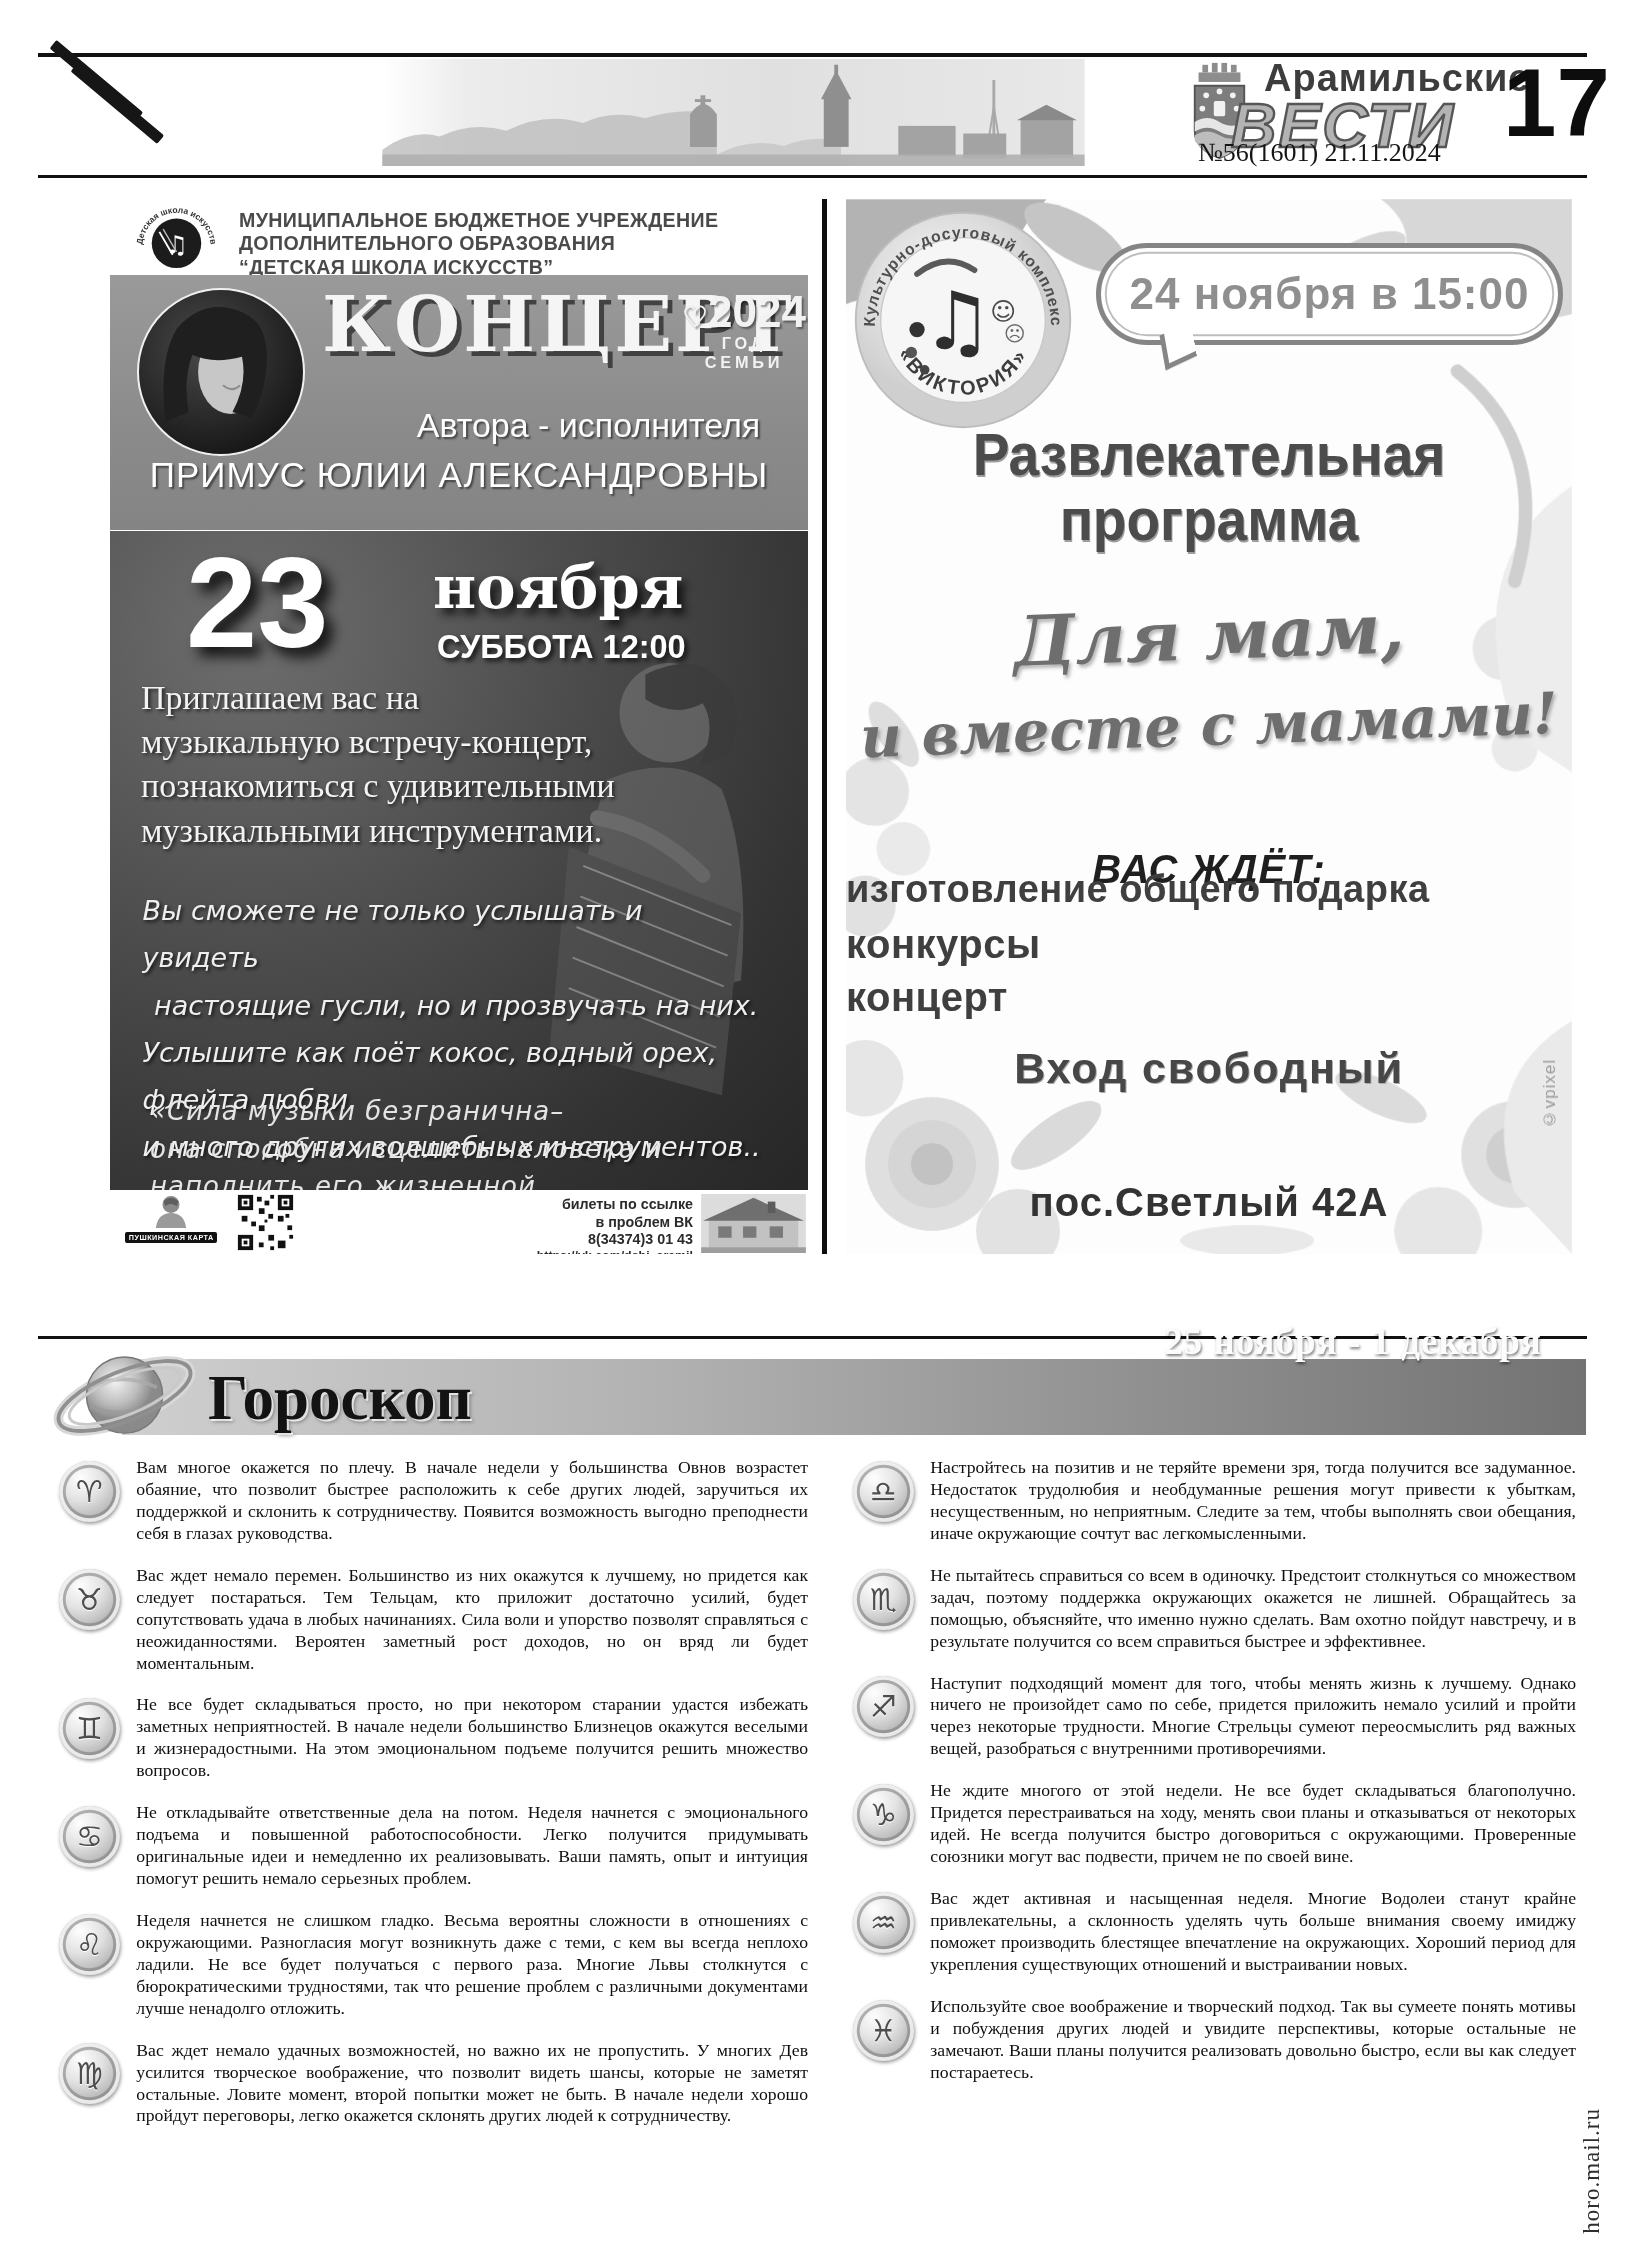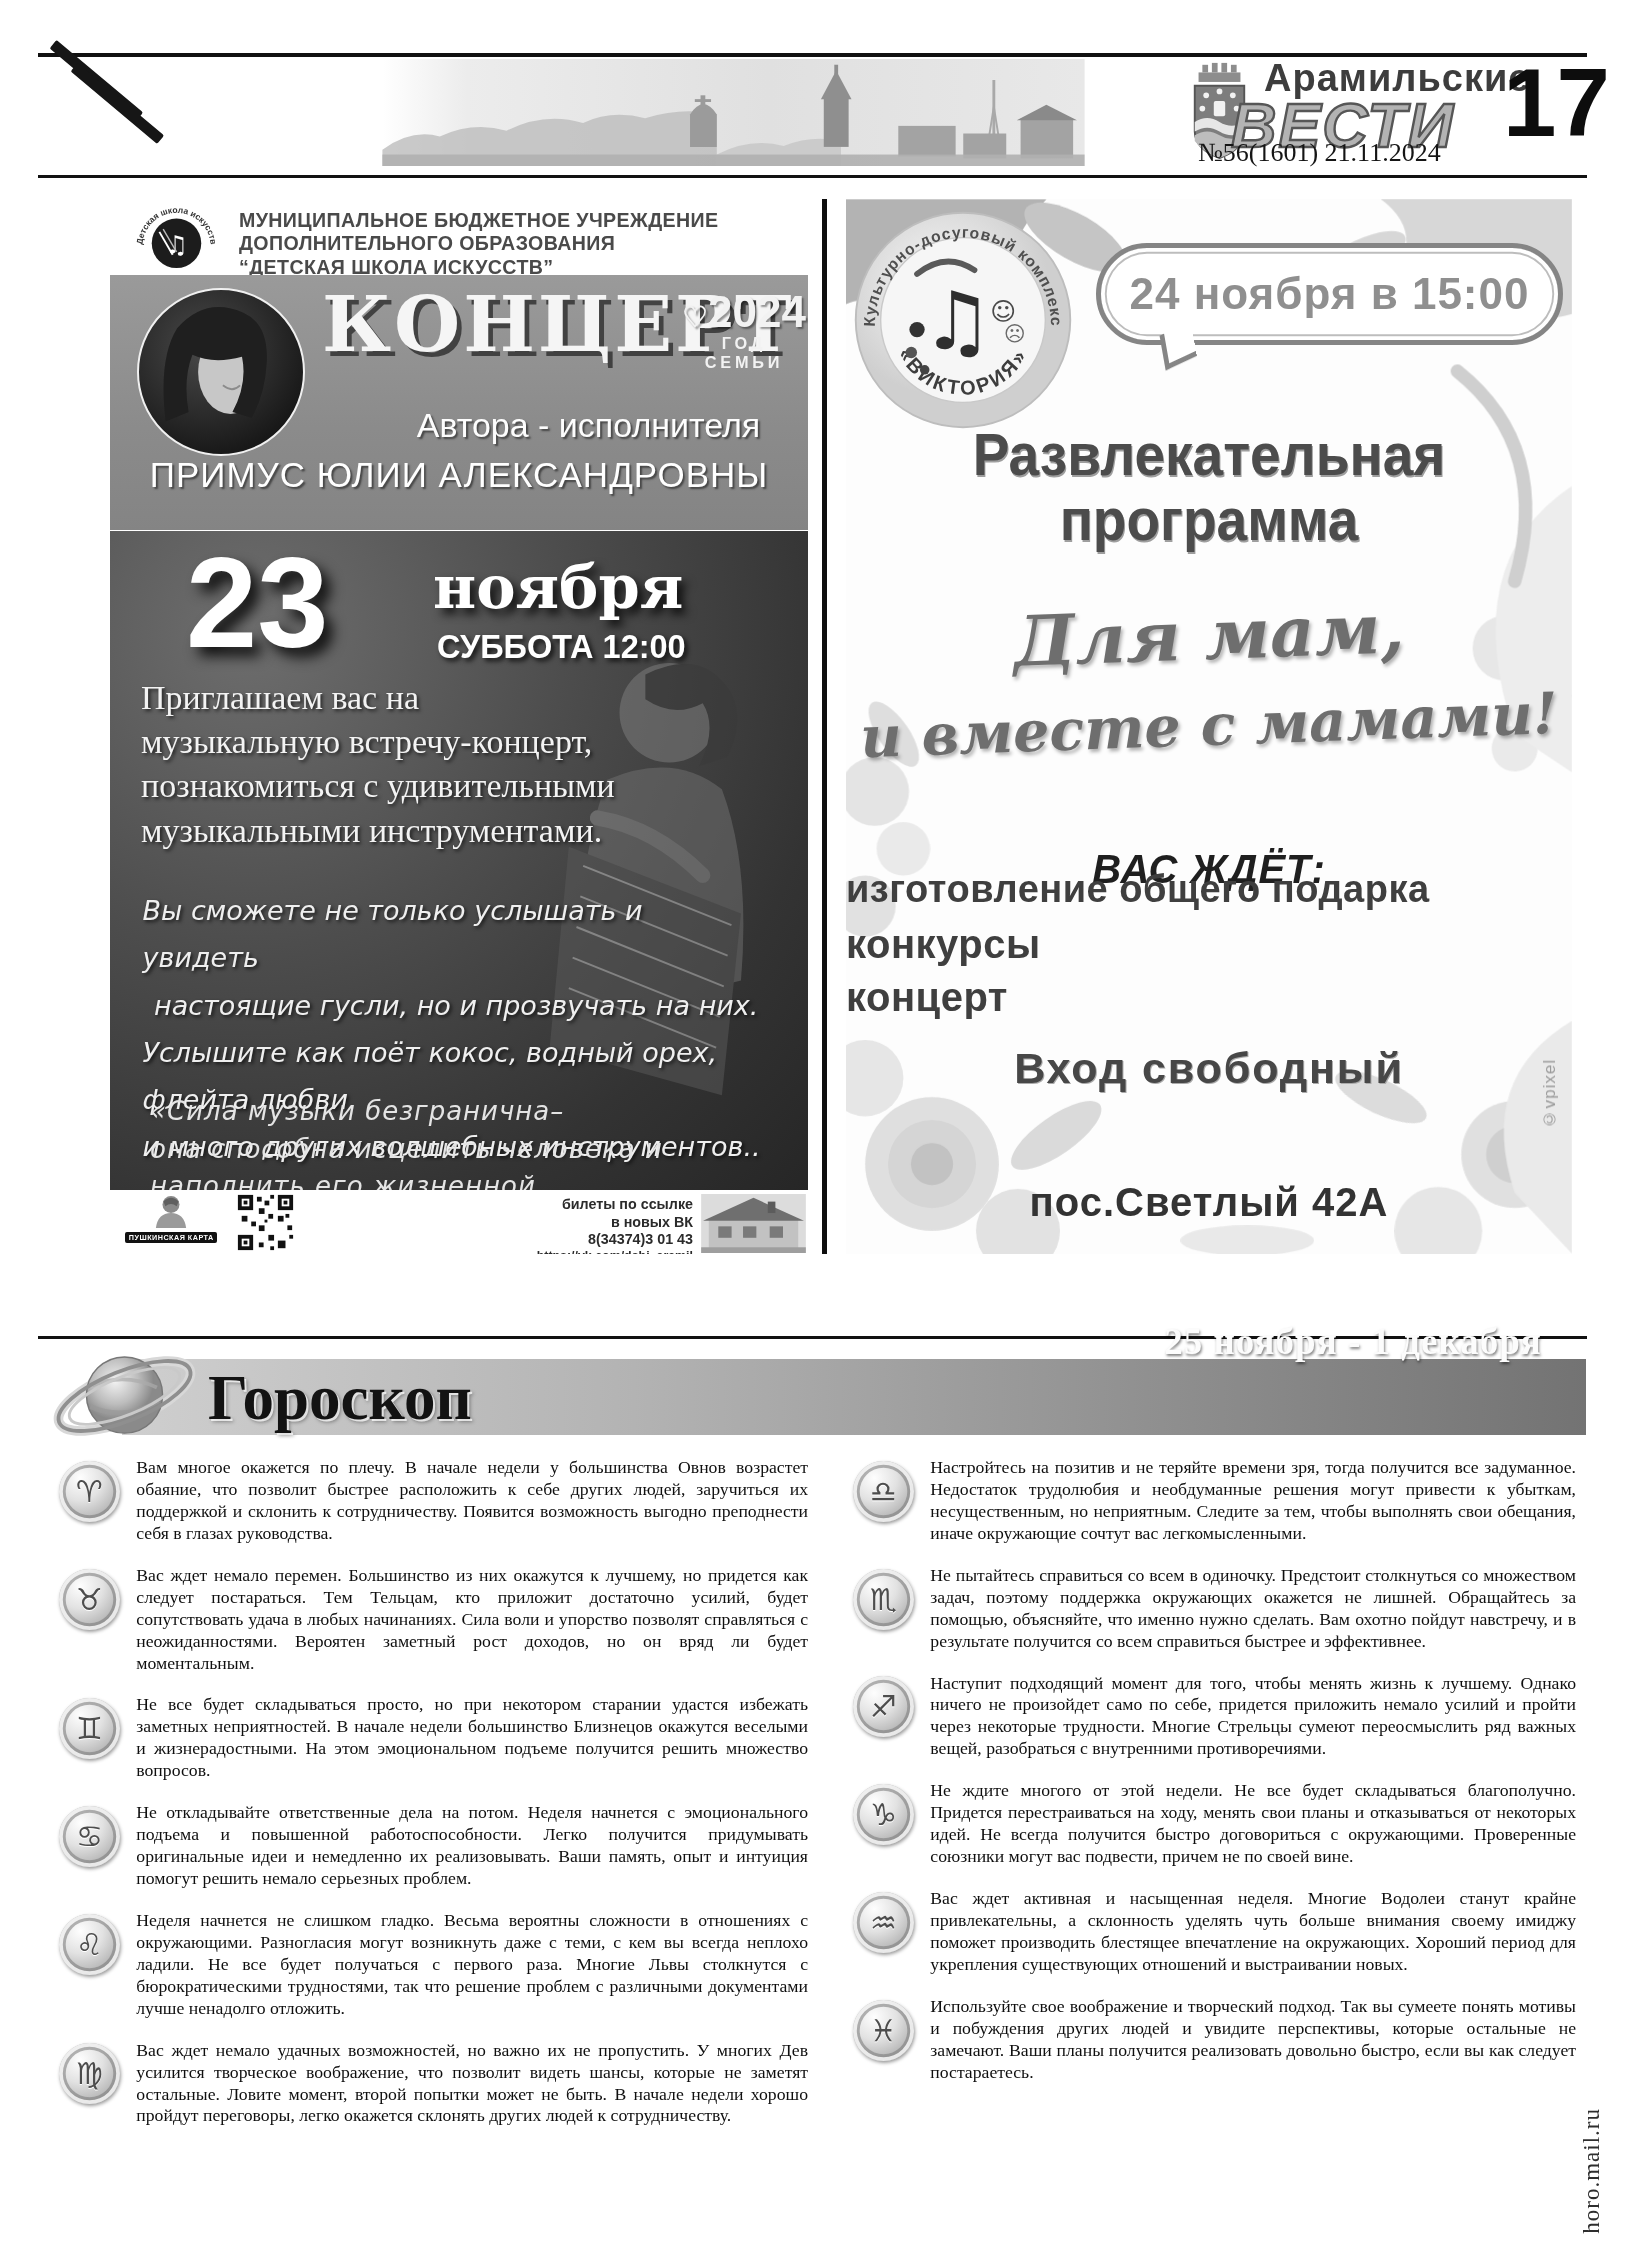--- a/index.html
+++ b/index.html
@@ -279,21 +279,21 @@
             <rect x="6" y="48" width="8" height="8"></rect>
           </g>
         <g fill="#111">
             <rect x="8" y="8" width="4" height="4"></rect>
             <rect x="50" y="8" width="4" height="4"></rect>
             <rect x="8" y="50" width="4" height="4"></rect>
           </g>
       </svg>
       <div class="abs tickets" style="left:382px;top:5.7px;width:201px;">
         <div>билеты по ссылке</div>
-        <div>в новых ВК</div>
+        <div>в проблем ВК</div>
         <div>8(34374)3 01 43</div>
         <div class="url">https://vk.com/dshi_aramil</div>
       </div>
       <svg class="abs" style="left:591px;top:3.8px;" width="105" height="59" viewBox="0 0 110 62">
         <rect width="110" height="62" fill="#dcdcdc"></rect>
         <rect x="8" y="26" width="94" height="36" fill="#c2c2c2"></rect>
         <path d="M2,28 L55,4 L108,28 z" fill="#6f6f6f"></path>
         <rect x="70" y="8" width="8" height="12" fill="#5c5c5c"></rect>
         <g fill="#7a7a7a">
           <rect x="18" y="34" width="14" height="12"></rect>

